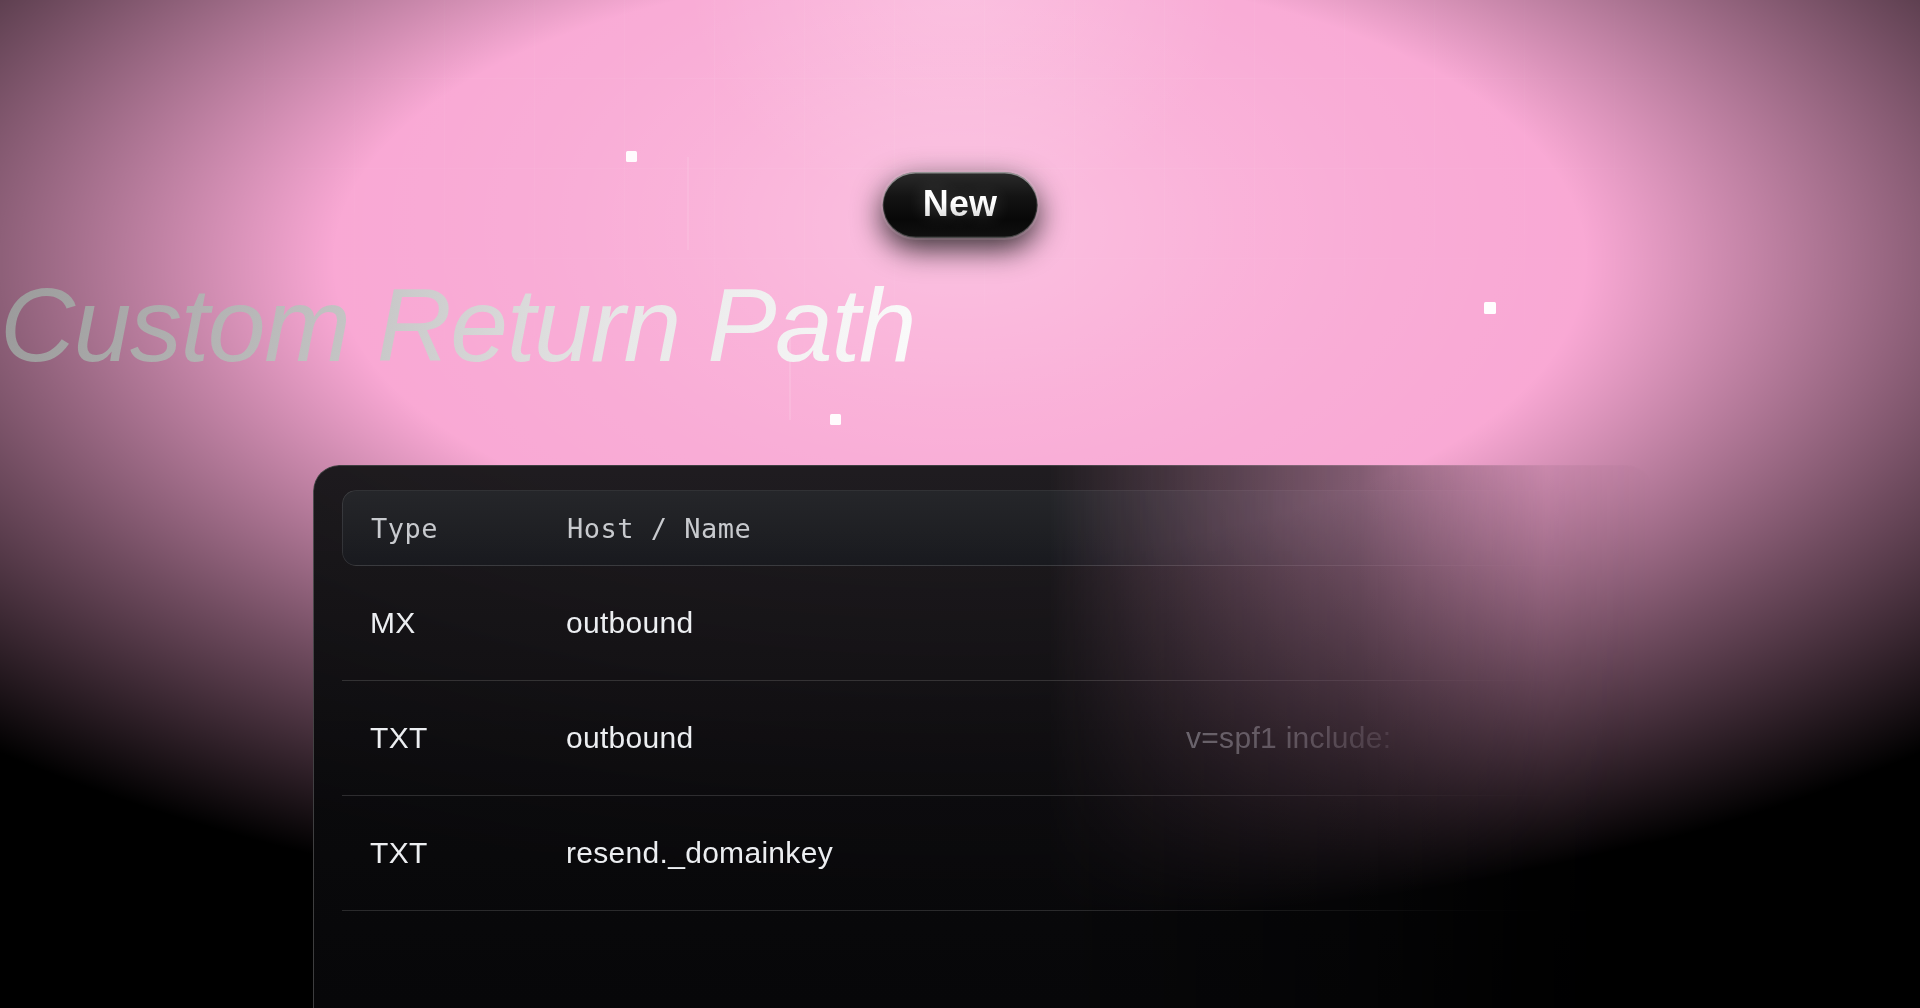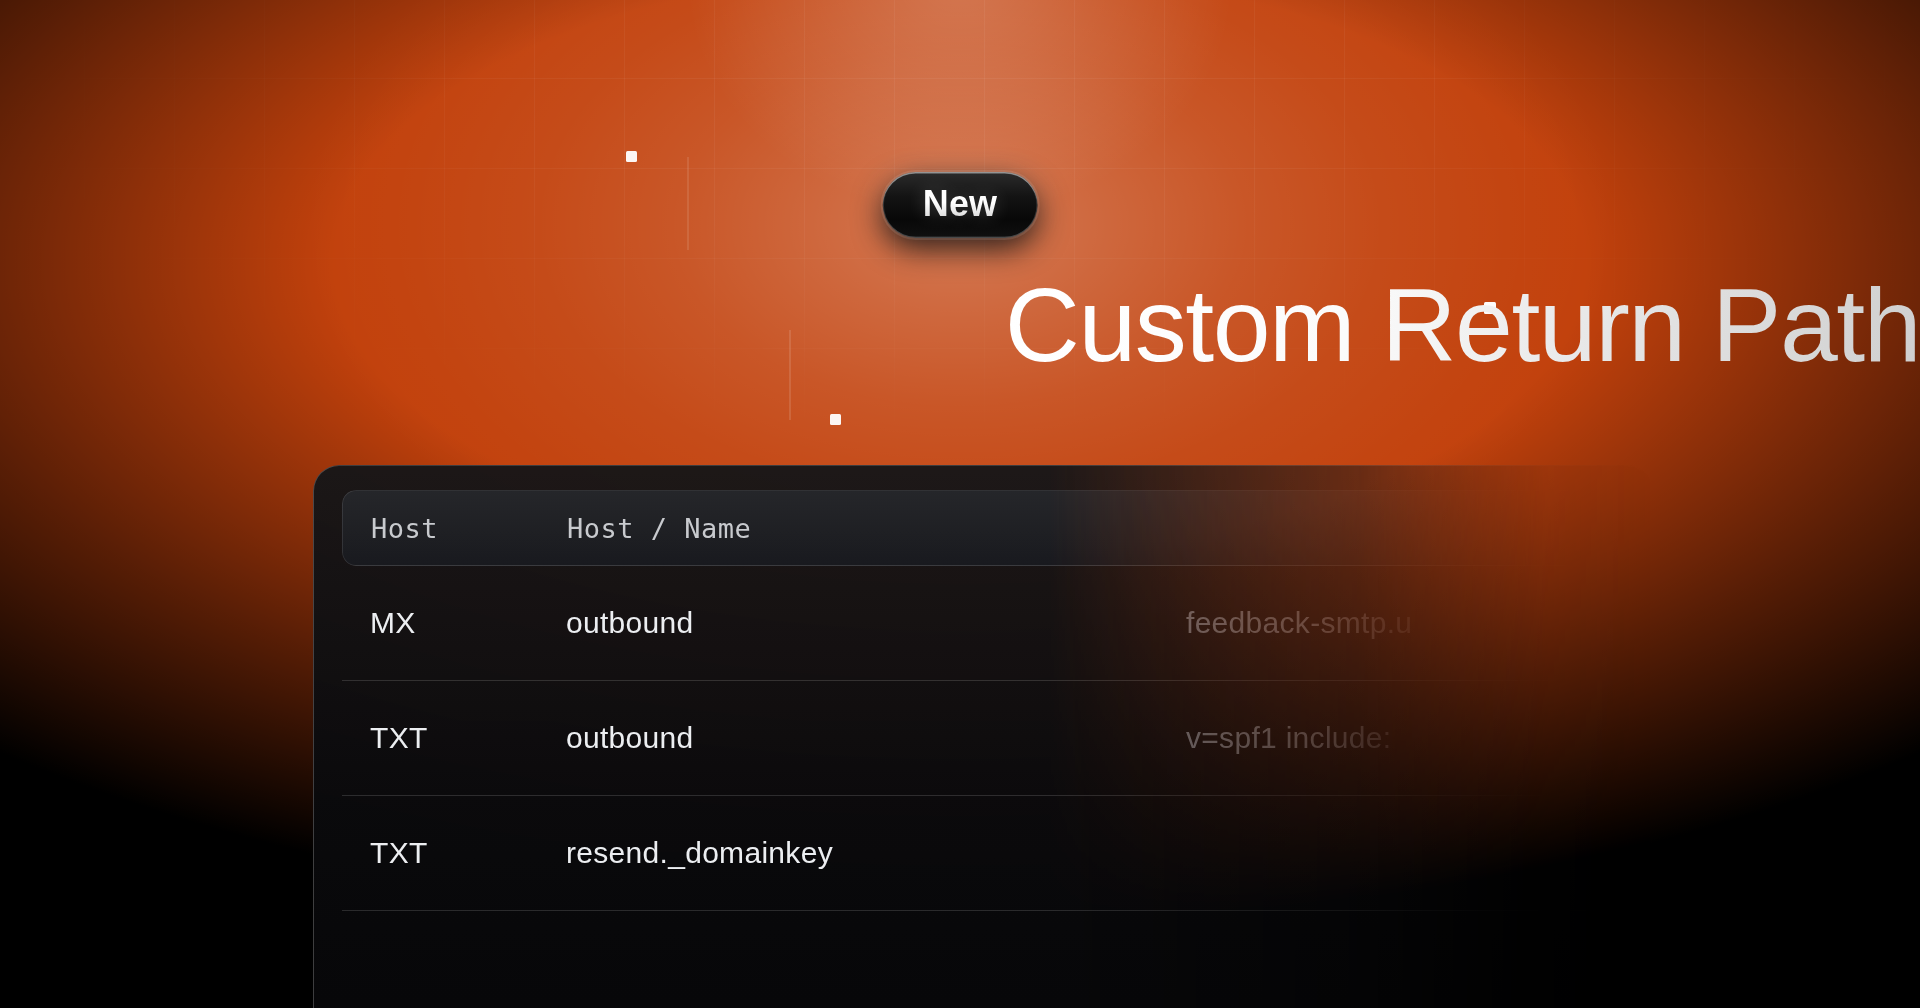--- a/index.html
+++ b/index.html
@@ -14,21 +14,21 @@
 
   body {
     font-family:"Liberation Sans", sans-serif;
     position:relative;
   }
 
   
   .stage {
     position:absolute;
     inset:0;
-    background:#c2410c;
+    background:#f9a8d4;
     overflow:hidden;
   }
 
   
   .grid {
     position:absolute;
     left:0; top:0;
     width:1920px; height:560px;
     background-image:
       linear-gradient(to right, rgba(255,255,255,0.055) 1px, transparent 1px),
@@ -116,38 +116,39 @@
     color:transparent;
     text-shadow:0 0 18px rgba(255,255,255,0.22);
   }
 
   
   .headline {
     position:absolute;
     left:0;
     right:0;
     top:268px;
-    text-align:right;
+    text-align:left;
     z-index:5;
     font-size:104px;
     font-weight:400;
     letter-spacing:-1.5px;
     line-height:1.1;
     white-space:nowrap;
     background:linear-gradient(100deg,
       #9a9a9a 0%,
       #b9b9b9 14%,
       #e8e8e8 33%,
       #ffffff 52%,
       #fbfbfb 70%,
       #e2e2e2 86%,
       #cfcfcf 100%);
     -webkit-background-clip:text;
     background-clip:text;
     color:transparent;
+    font-style:italic;
   }
 
   
   .card {
     position:absolute;
     left:313px;
     top:465px;
     width:1340px;
     height:620px;
     border-radius:26px;
@@ -284,28 +285,27 @@
     </div>
   </div>
 
   <h1 class="headline">Custom Return Path</h1>
 
   <div class="card">
     <div class="card-inner">
       <div class="table">
 
         <div class="thead">
-          <div class="th c-type">Host</div>
+          <div class="th c-type">Type</div>
           <div class="th c-host">Host / Name</div>
         </div>
 
         <div class="row">
           <div class="td c-type">MX</div>
           <div class="td c-host">outbound</div>
-          <div class="td value c-value">feedback-smtp.u</div>
         </div>
 
         <div class="row">
           <div class="td c-type">TXT</div>
           <div class="td c-host">outbound</div>
           <div class="td value c-value">v=spf1 include:</div>
         </div>
 
         <div class="row">
           <div class="td c-type">TXT</div>

